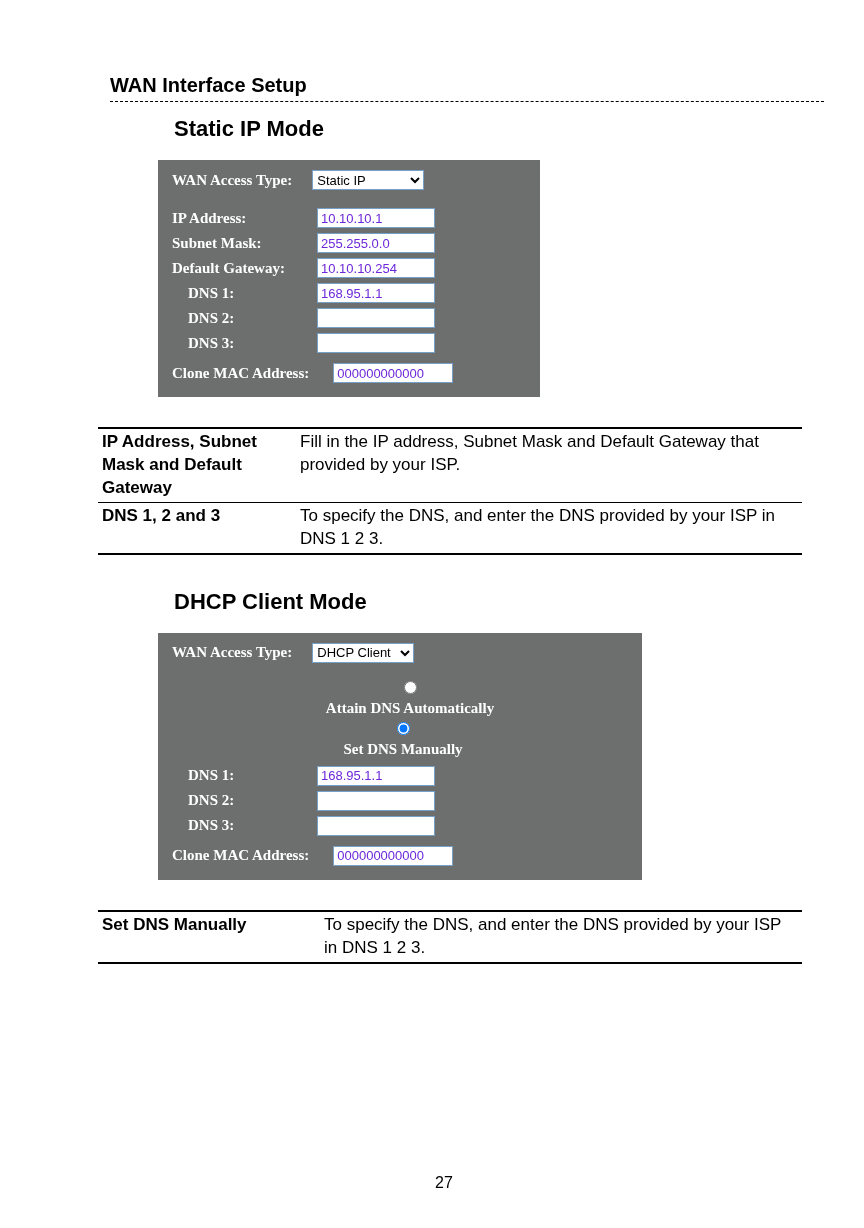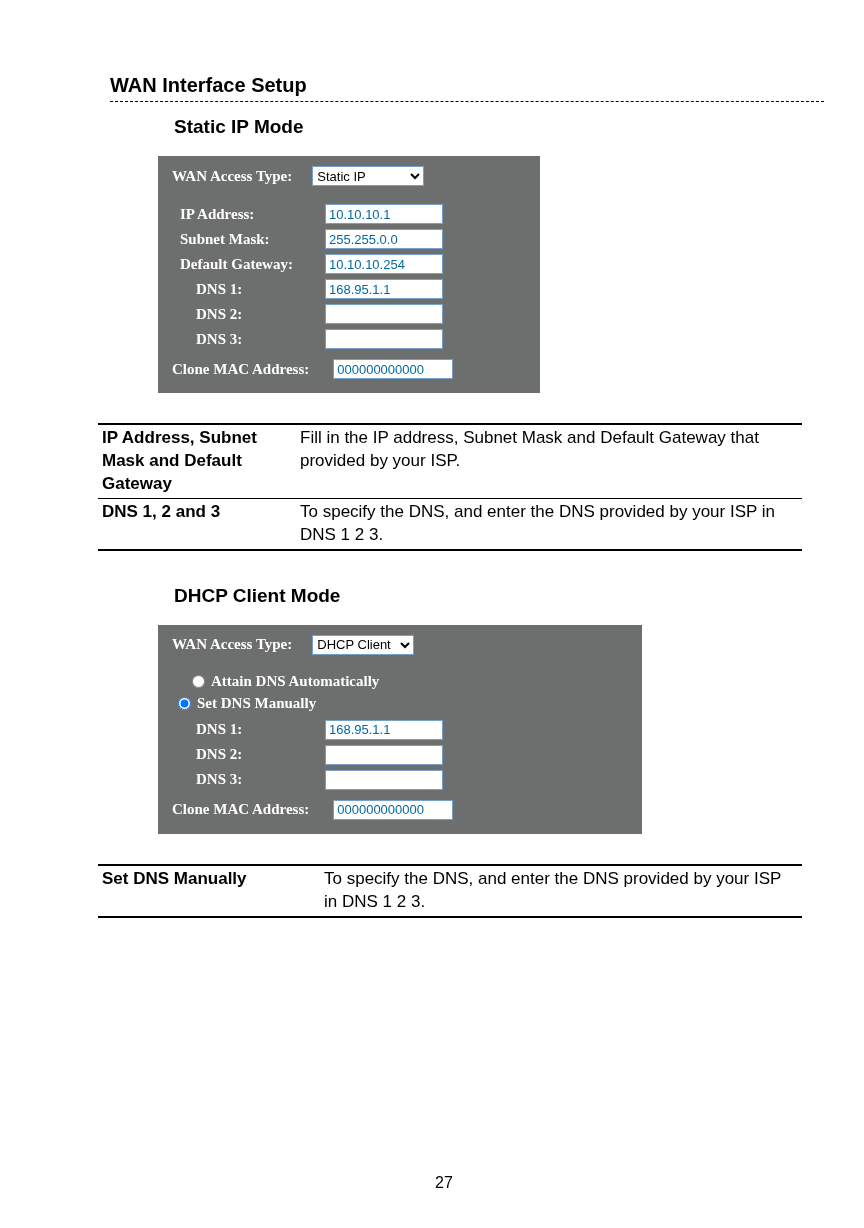--- a/index.html
+++ b/index.html
@@ -28,21 +28,21 @@
     margin-bottom: 14px;
   }
   .intro {
     font-size: 18px;
     line-height: 1.35;
     margin-left: 48px;
     margin-right: 10px;
     margin-bottom: 30px;
   }
   .h2 {
-    font-size: 19px;
+    font-size: 22px;
     font-weight: bold;
     margin-left: 64px;
     margin-bottom: 18px;
   }
 
   
   .panel {
     background: #6d6f6e;
     color: #fff;
     margin-left: 48px;
@@ -54,21 +54,21 @@
   .panel .top-row {
     margin-bottom: 18px;
     display: flex;
     align-items: center;
     gap: 20px;
     font-weight: bold;
   }
   .panel .row {
     display: flex;
     align-items: center;
-    margin: 5px 8px;
+    margin: 5px 0;
   }
   .panel .row .lbl {
     width: 145px;
     font-weight: bold;
   }
   .panel .row .lbl.indent {
     padding-left: 16px;
     width: 129px;
   }
   .panel .clone-row {
@@ -76,21 +76,21 @@
     align-items: center;
     margin-top: 10px;
     gap: 24px;
   }
   .panel .clone-row .clone-lbl {
     font-weight: bold;
   }
 
   .panel input[type=text] {
     background: #fff;
-    color: #0369a1;
+    color: #6d28d9;
     border: 1px solid #77a0c8;
     height: 18px;
     font-size: 13px;
     padding: 0 3px;
     box-sizing: content-box;
     font-family: Arial, Helvetica, sans-serif;
   }
   .panel input.w-std { width: 110px; }
   .panel input.w-clone { width: 112px; }
 
@@ -105,20 +105,21 @@
   .sel.wA { width: 112px; }
   .sel.wB { width: 102px; }
 
   .radios { margin: 6px 0 8px 0; }
   .radios .radio-line {
     display: flex;
     align-items: center;
     gap: 6px;
     font-weight: bold;
     margin: 5px 0;
+    flex-direction: column;
   }
   .radios .radio-line.indent1 { margin-left: 20px; }
   .radios .radio-line.indent2 { margin-left: 6px; }
   .radios input[type=radio] { margin: 0; }
 
   .panel1-w { width: 382px; }
   .panel2-w { width: 484px; }
 
   
   .desc-table {

